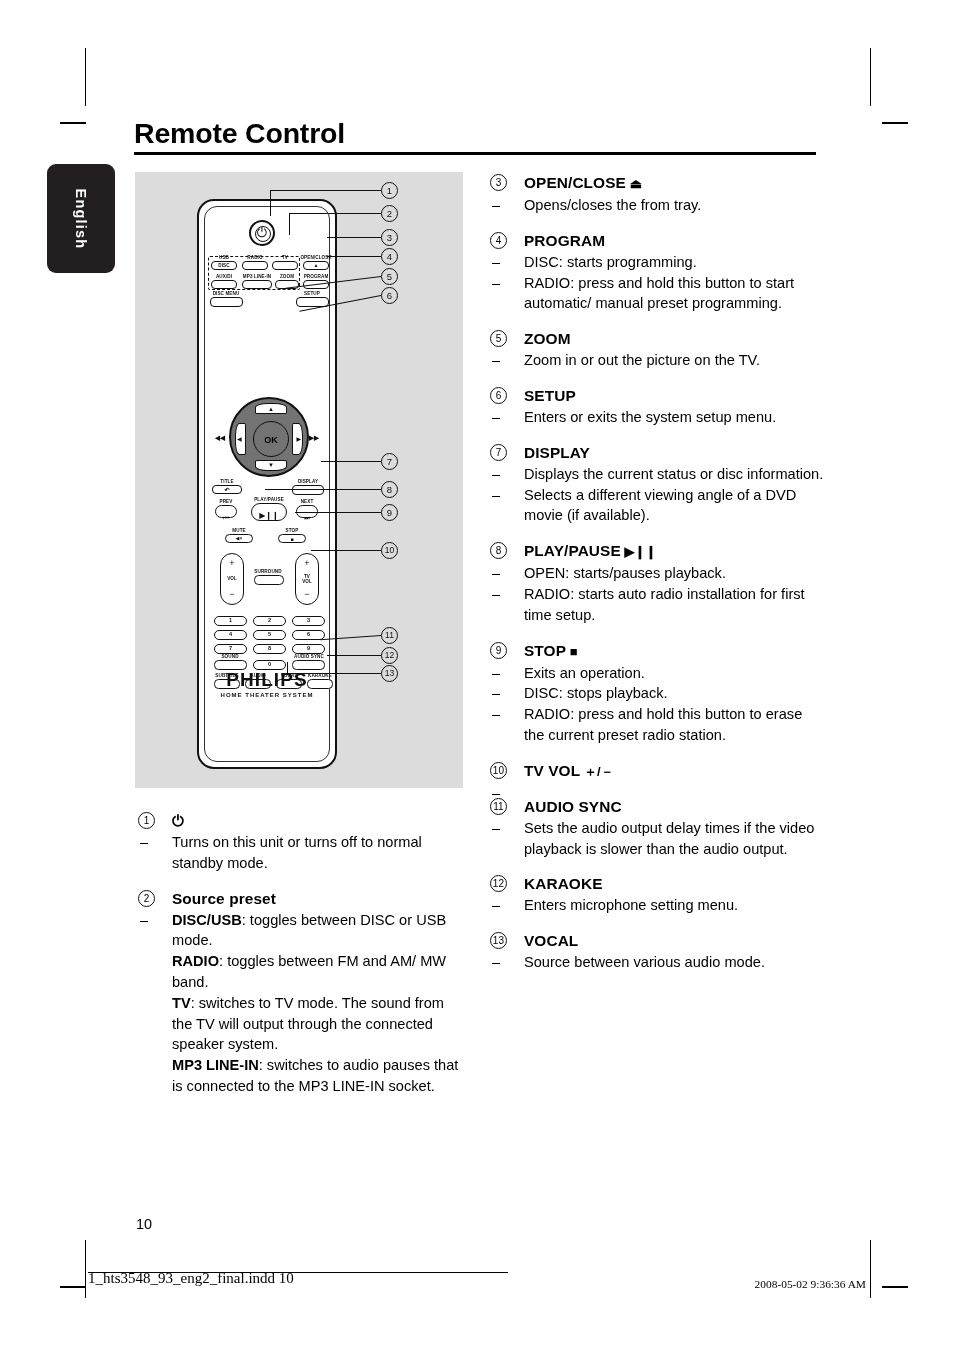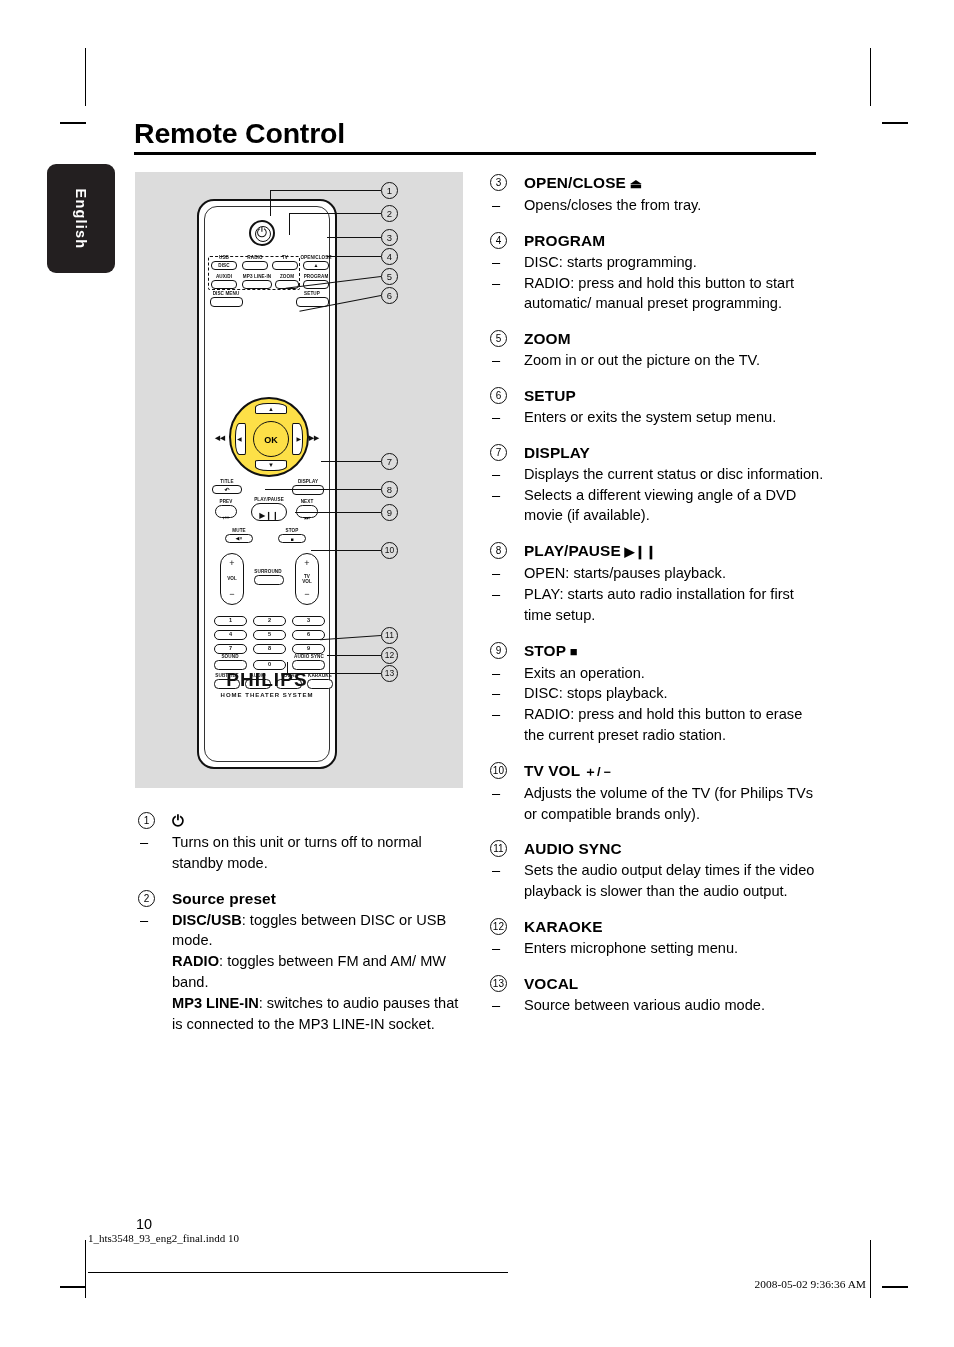--- a/index.html
+++ b/index.html
@@ -121,21 +121,21 @@
     color: #111;
   }
 
   
   .navpad {
     position: absolute;
     left: 30px; top: 196px;
     width: 80px; height: 80px;
     border: 2px solid #111;
     border-radius: 50%;
-    background: #fde047;
+    background: #737373;
   }
   .navpad .ok {
     position: absolute;
     left: 22px; top: 22px;
     width: 36px; height: 36px;
     border: 1.8px solid #111;
     border-radius: 50%;
     font-size: 9px;
     font-weight: bold;
     text-align: center;
@@ -292,22 +292,22 @@
     font-size: 14.5px;
   }
   .footer-rule-left {
     position: absolute;
     left: 88px; top: 1272px;
     width: 420px; height: 1px;
     background: #000;
   }
   .footer-left {
     position: absolute;
-    left: 88px; top: 1232px;
-    font-size: 11px;
+    left: 88px; top: 1270px;
+    font-size: 15px;
     font-family: "Liberation Serif", serif;
   }
   .footer-right {
     position: absolute;
     right: 88px; top: 1278px;
     font-size: 11.4px;
     font-family: "Liberation Serif", serif;
   }
 </style>
 </head>
@@ -509,20 +509,21 @@
 
   <div class="col col-left" id="col-left">
       <div class="entry">
         <div class="entry-head"><span class="entry-num">1</span><span style="font-size: 15px;">⏻</span></div>
         <div class="bullet-row"><span class="dash">–</span><span>Turns on this unit or turns off to normal standby mode.</span></div>
       </div>
       <div class="entry">
         <div class="entry-head"><span class="entry-num">2</span><span>Source preset</span></div>
         <div class="bullet-row"><span class="dash">–</span><b class="inl">DISC/USB</b><span>: toggles between DISC or USB mode.</span></div>
         <div class="cont-row"><b class="inl">RADIO</b><span>: toggles between FM and AM/ MW band.</span></div>
+        <div class="cont-row"><b class="inl">TV</b><span>: switches to TV mode. The sound from the TV will output through the connected speaker system.</span></div>
         <div class="cont-row"><b class="inl">MP3 LINE-IN</b><span>: switches to audio pauses that is connected to the MP3 LINE-IN socket.</span></div>
       </div>
     </div>
 
   <div class="col col-right" id="col-right">
       <div class="entry">
         <div class="entry-head"><span class="entry-num">3</span><span>OPEN/CLOSE</span><span class="sym"> ⏏</span></div>
         <div class="bullet-row"><span class="dash">–</span><span>Opens/closes the from tray.</span></div>
       </div>
       <div class="entry">
@@ -539,31 +540,31 @@
         <div class="bullet-row"><span class="dash">–</span><span>Enters or exits the system setup menu.</span></div>
       </div>
       <div class="entry">
         <div class="entry-head"><span class="entry-num">7</span><span>DISPLAY</span></div>
         <div class="bullet-row"><span class="dash">–</span><span>Displays the current status or disc information.</span></div>
         <div class="bullet-row"><span class="dash">–</span><span>Selects a different viewing angle of a DVD movie (if available).</span></div>
       </div>
       <div class="entry">
         <div class="entry-head"><span class="entry-num">8</span><span>PLAY/PAUSE</span><span class="sym"> ▶❙❙</span></div>
         <div class="bullet-row"><span class="dash">–</span><span>OPEN: starts/pauses playback.</span></div>
-        <div class="bullet-row"><span class="dash">–</span><span>PLAY: starts auto radio installation for first time setup.</span></div>
+        <div class="bullet-row"><span class="dash">–</span><span>RADIO: starts auto radio installation for first time setup.</span></div>
       </div>
       <div class="entry">
         <div class="entry-head"><span class="entry-num">9</span><span>STOP</span><span class="sym"> ■</span></div>
         <div class="bullet-row"><span class="dash">–</span><span>Exits an operation.</span></div>
         <div class="bullet-row"><span class="dash">–</span><span>DISC: stops playback.</span></div>
         <div class="bullet-row"><span class="dash">–</span><span>RADIO: press and hold this button to erase the current preset radio station.</span></div>
       </div>
       <div class="entry">
         <div class="entry-head"><span class="entry-num">10</span><span>TV VOL</span><span class="sym"> ＋/－</span></div>
-        <div class="bullet-row"><span class="dash">–</span><span>Adjusts the volume of the TV (for Philips TVs or compatible brands only).</span></div>
+        <div class="bullet-row"><span class="dash">–</span></div>
       </div>
       <div class="entry">
         <div class="entry-head"><span class="entry-num">11</span><span>AUDIO SYNC</span></div>
         <div class="bullet-row"><span class="dash">–</span><span>Sets the audio output delay times if the video playback is slower than the audio output.</span></div>
       </div>
       <div class="entry">
         <div class="entry-head"><span class="entry-num">12</span><span>KARAOKE</span></div>
         <div class="bullet-row"><span class="dash">–</span><span>Enters microphone setting menu.</span></div>
       </div>
       <div class="entry">

